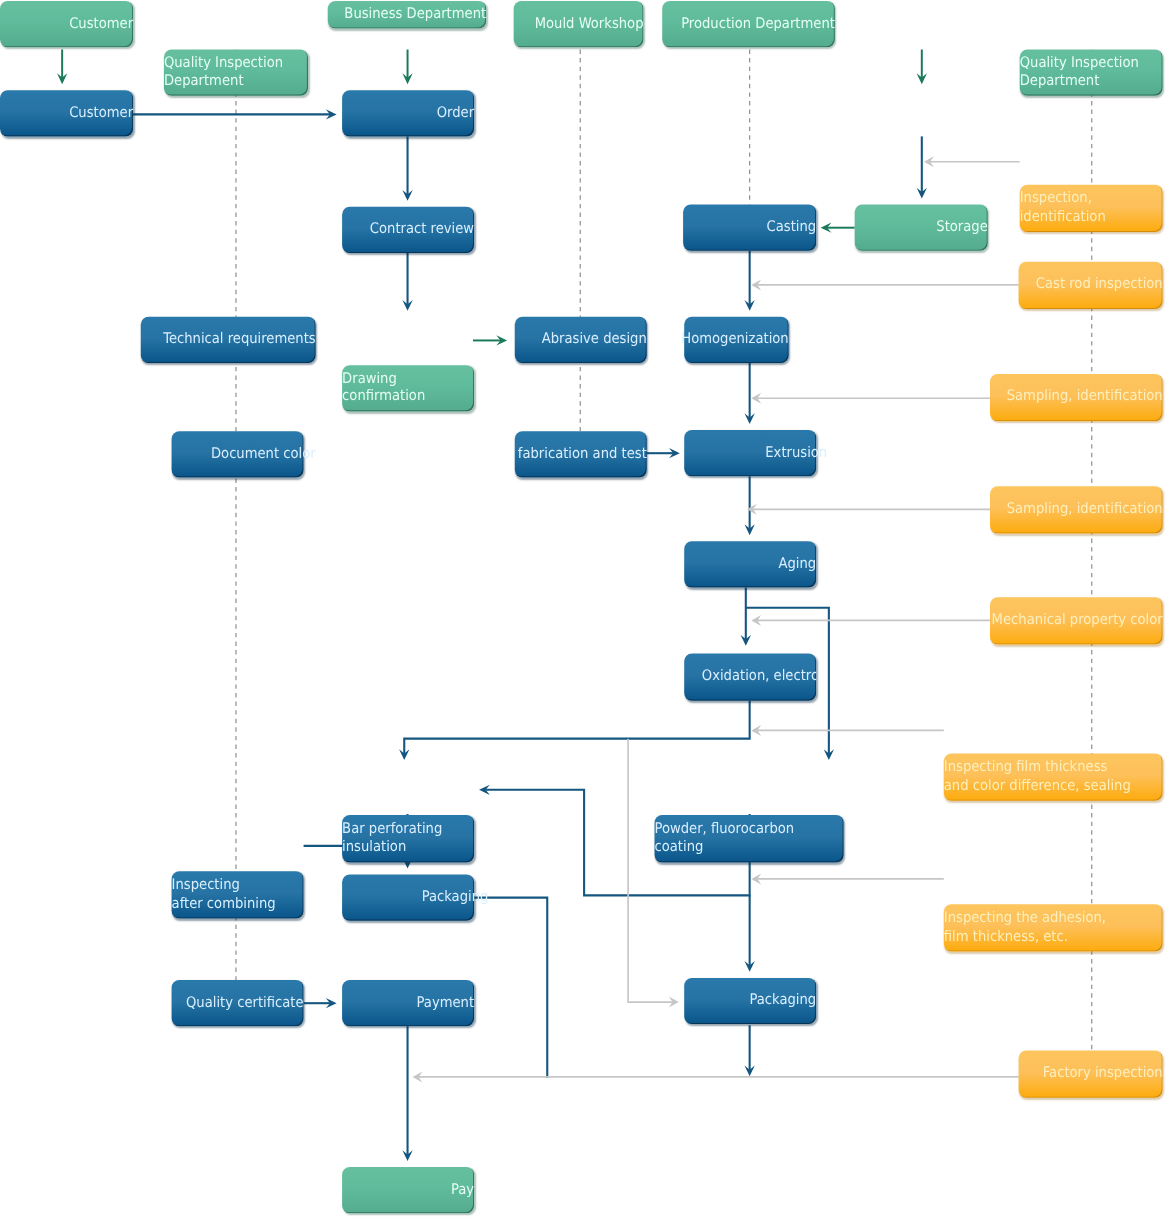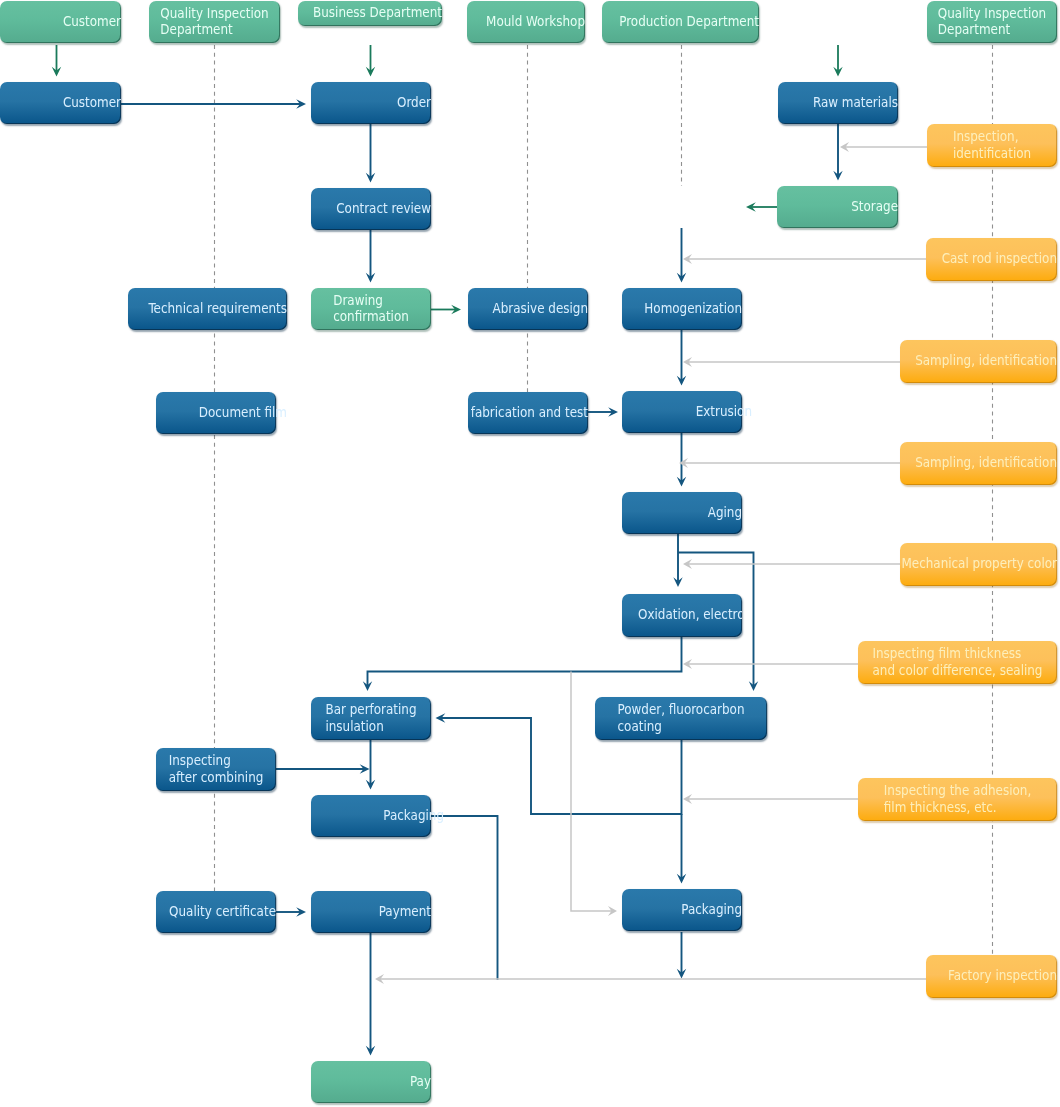--- a/index.html
+++ b/index.html
@@ -3,21 +3,21 @@
 <meta charset="utf-8">
 <style>
 html,body{margin:0;padding:0;background:#ffffff;}
 body{width:1060px;height:1107px;background:#ffffff;
   font-family:"DejaVu Sans",sans-serif;font-stretch:condensed;overflow:hidden;}
 #stage{position:relative;width:1060px;height:1107px;background:#ffffff;}
 #edge-layer{position:absolute;left:0;top:0;width:1060px;height:1107px;overflow:visible;}
 .node{position:absolute;border-radius:7px;box-sizing:border-box;display:flex;align-items:center;}
 .node .lbl{line-height:16.2px;font-size:13.3px;white-space:pre;flex:0 0 auto;position:relative;}
 .ctr{justify-content:flex-end;}
-.blk{justify-content:center;}
+.blk{justify-content:flex-start;margin-top:44px;}
 .blk .lbl{text-align:left;}
 .clip{justify-content:flex-start;overflow:hidden;}
 .clip .lbl{padding-left:16px;}
 .green{background:linear-gradient(180deg,#66c0a0 0%,#5fbb9b 46%,#54ab8e 100%);
   box-shadow:inset -1px -1px 0 rgba(20,70,52,0.55), 1px 1.5px 1.6px rgba(25,75,58,0.35);}
 .green .lbl{color:#e6fef4;}
 .blue{background:linear-gradient(180deg,#2a79ab 0%,#2673a4 46%,#09558a 100%);
   box-shadow:inset -1px -1px 0 rgba(6,35,60,0.65), 1px 1.5px 1.6px rgba(8,40,67,0.42);}
 .blue .lbl{color:#d9efff;}
 .orange{background:linear-gradient(180deg,#fdc55d 0%,#fdc05a 46%,#fdab0c 100%);
@@ -118,54 +118,54 @@
   <div class="node green blk" style="left:927px;top:1px;width:130px;height:42px">
       <span class="lbl">Quality Inspection
 Department</span>
     </div>
   <div class="node blue ctr" style="left:0px;top:82px;width:121px;height:42px">
       <span class="lbl">Customer</span>
     </div>
   <div class="node blue ctr" style="left:311px;top:82px;width:120px;height:42px">
       <span class="lbl">Order</span>
     </div>
-  <div class="node blue ctr" style="left:778px;top:82px;width:120px;height:42px">
-      <span class="lbl">Raw materials</span>
-    </div>
   <div class="node orange blk" style="left:927px;top:124px;width:130px;height:43px">
       <span class="lbl">Inspection,
 identification</span>
     </div>
   <div class="node blue ctr" style="left:311px;top:188px;width:120px;height:42px">
       <span class="lbl">Contract review</span>
     </div>
+  <div class="node blue ctr" style="left:621px;top:186px;width:121px;height:42px">
+      <span class="lbl">Casting</span>
+    </div>
   <div class="node green ctr" style="left:777px;top:186px;width:121px;height:42px">
       <span class="lbl">Storage</span>
     </div>
   <div class="node orange ctr" style="left:926px;top:238px;width:131px;height:43px">
       <span class="lbl">Cast rod inspection</span>
     </div>
   <div class="node blue ctr" style="left:128px;top:288px;width:159px;height:42px">
       <span class="lbl">Technical requirements</span>
     </div>
   <div class="node green blk" style="left:311px;top:288px;width:120px;height:42px">
       <span class="lbl">Drawing
 confirmation</span>
     </div>
   <div class="node blue ctr" style="left:468px;top:288px;width:120px;height:42px">
       <span class="lbl">Abrasive design</span>
     </div>
-  <div class="node blue ctr" style="left:622px;top:288px;width:120px;height:42px">
+  <div class="node blue ctr" style="left:622px;top:288px;width:95px;height:42px">
       <span class="lbl">Homogenization</span>
     </div>
   <div class="node orange ctr" style="left:900px;top:340px;width:157px;height:43px">
       <span class="lbl">Sampling, identification</span>
     </div>
   <div class="node blue ctr" style="left:156px;top:392px;width:120px;height:42px">
-      <span class="lbl" style="left:11px">Document film</span>
+      <span class="lbl" style="left:11px">Document color</span>
     </div>
   <div class="node blue ctr" style="left:468px;top:392px;width:120px;height:42px">
       <span class="lbl">fabrication and test</span>
     </div>
   <div class="node blue ctr" style="left:622px;top:391px;width:120px;height:42px">
       <span class="lbl" style="left:10px">Extrusion</span>
     </div>
   <div class="node orange ctr" style="left:900px;top:442px;width:157px;height:43px">
       <span class="lbl">Sampling, identification</span>
     </div>

